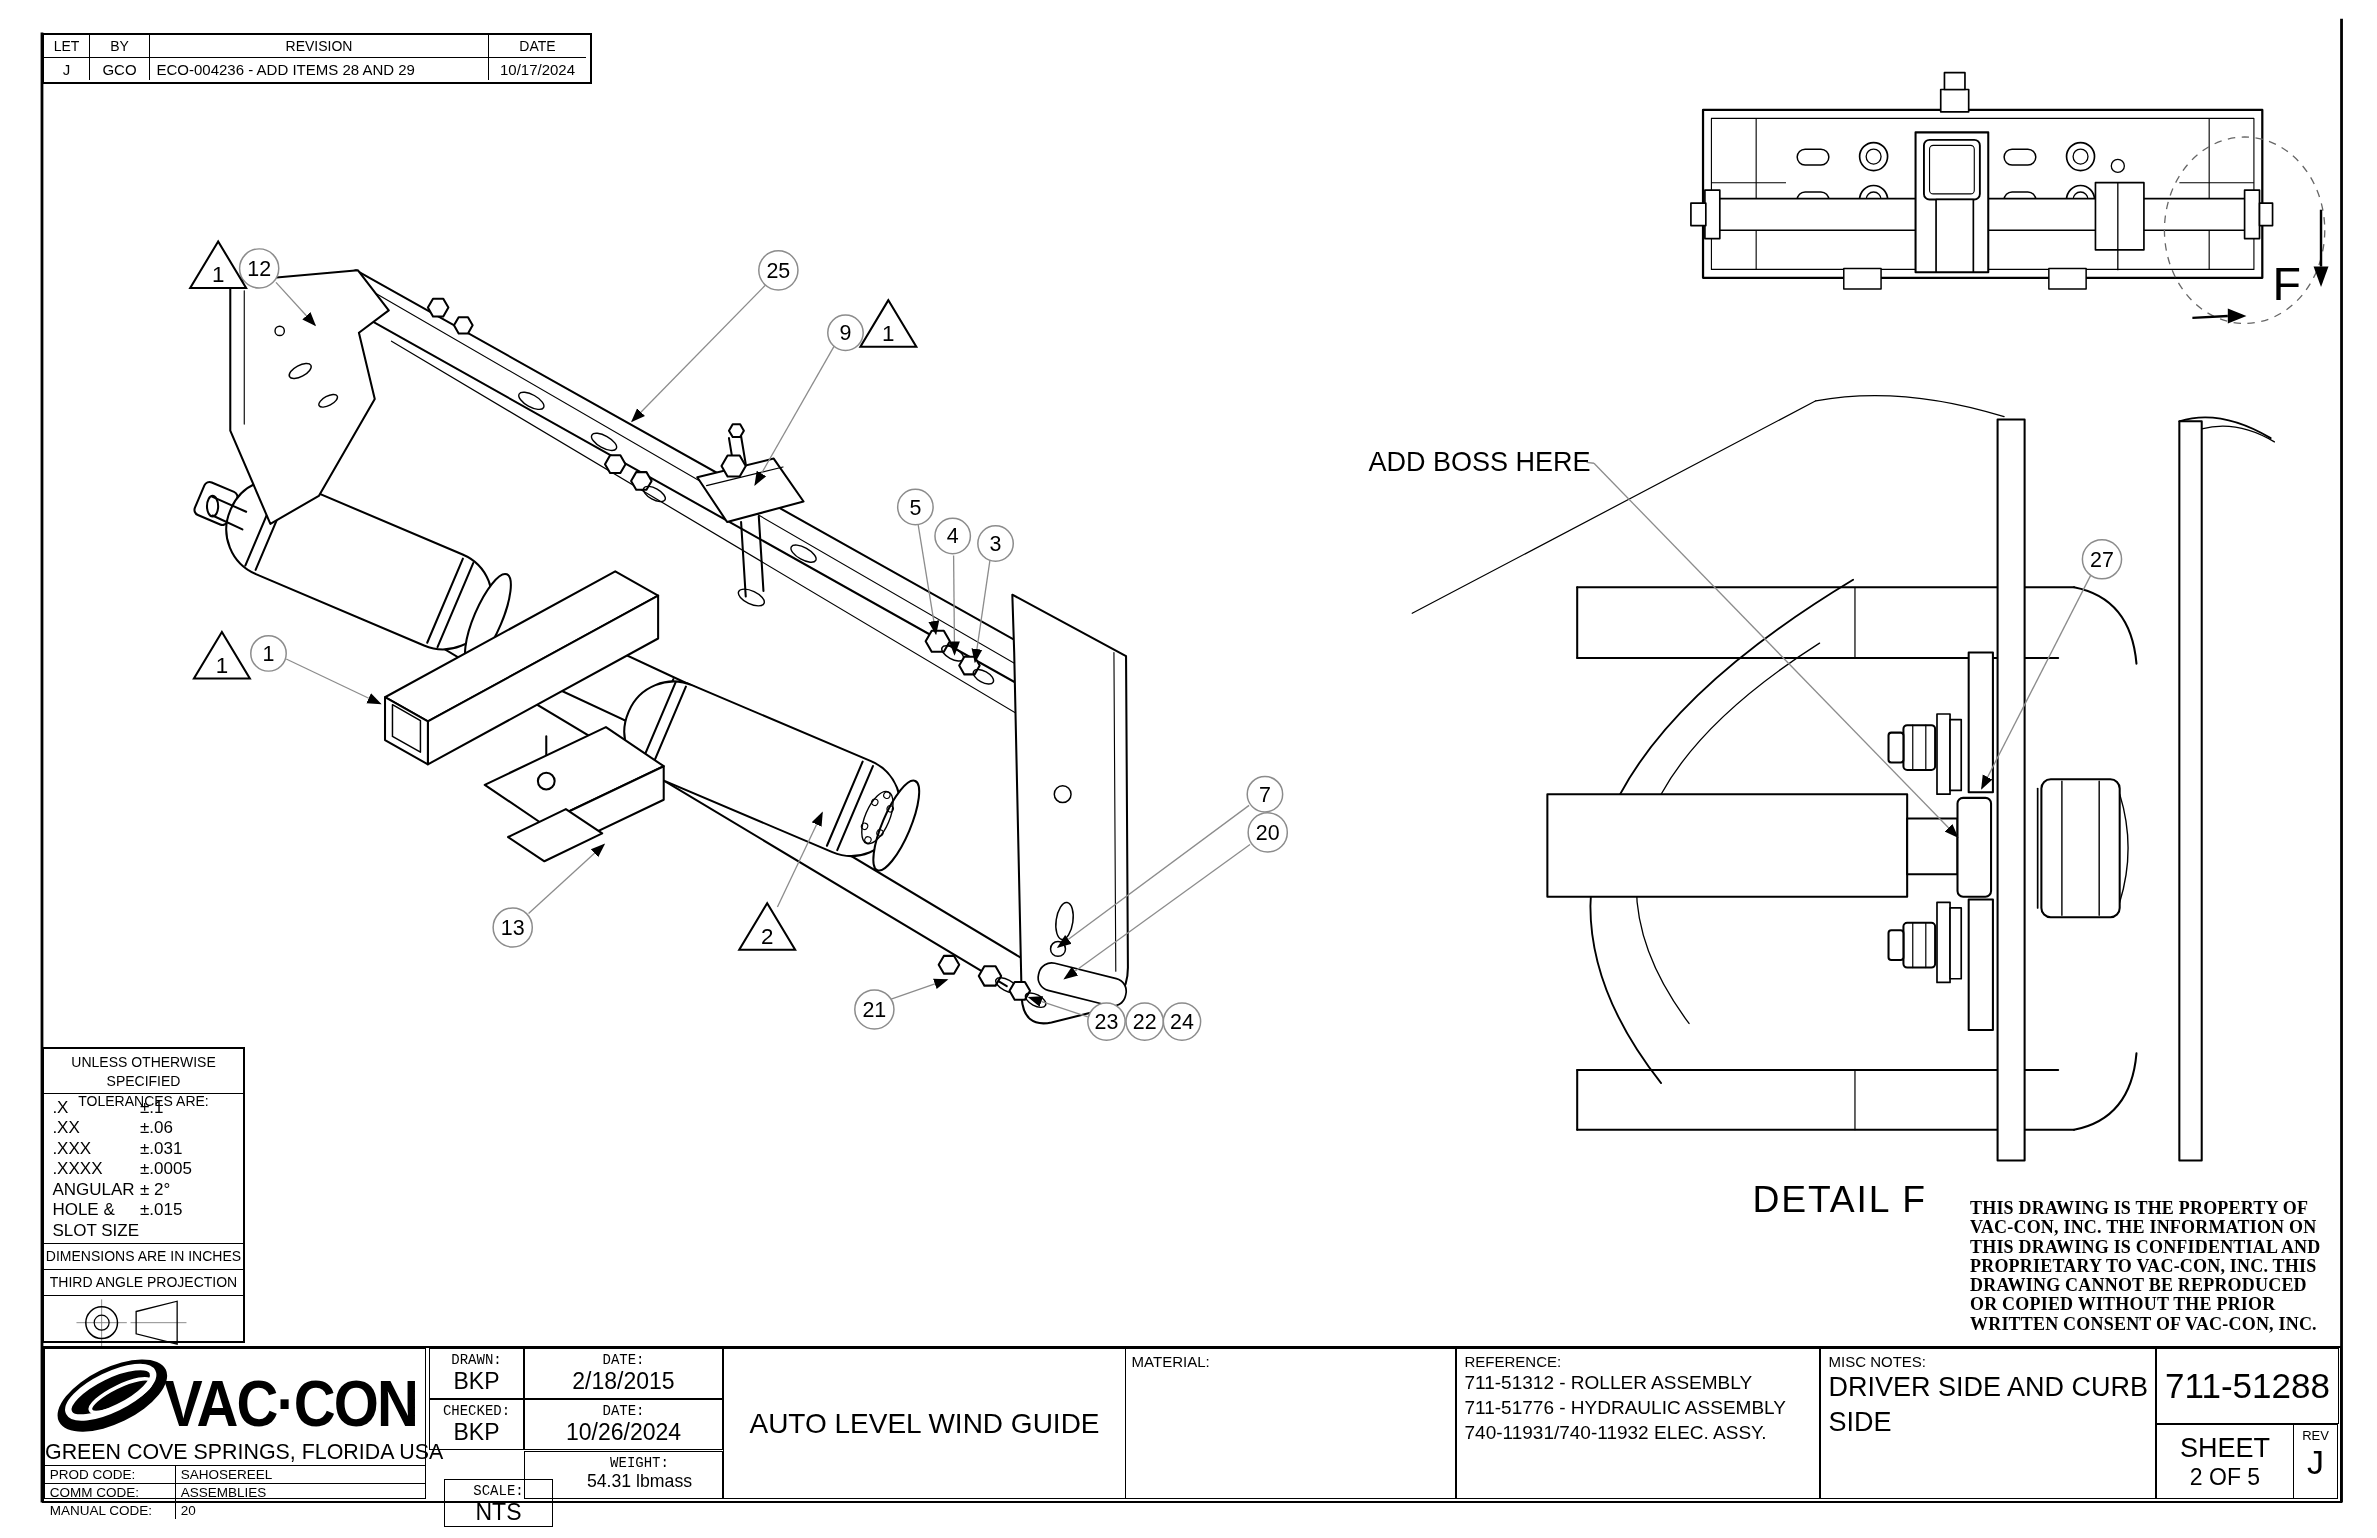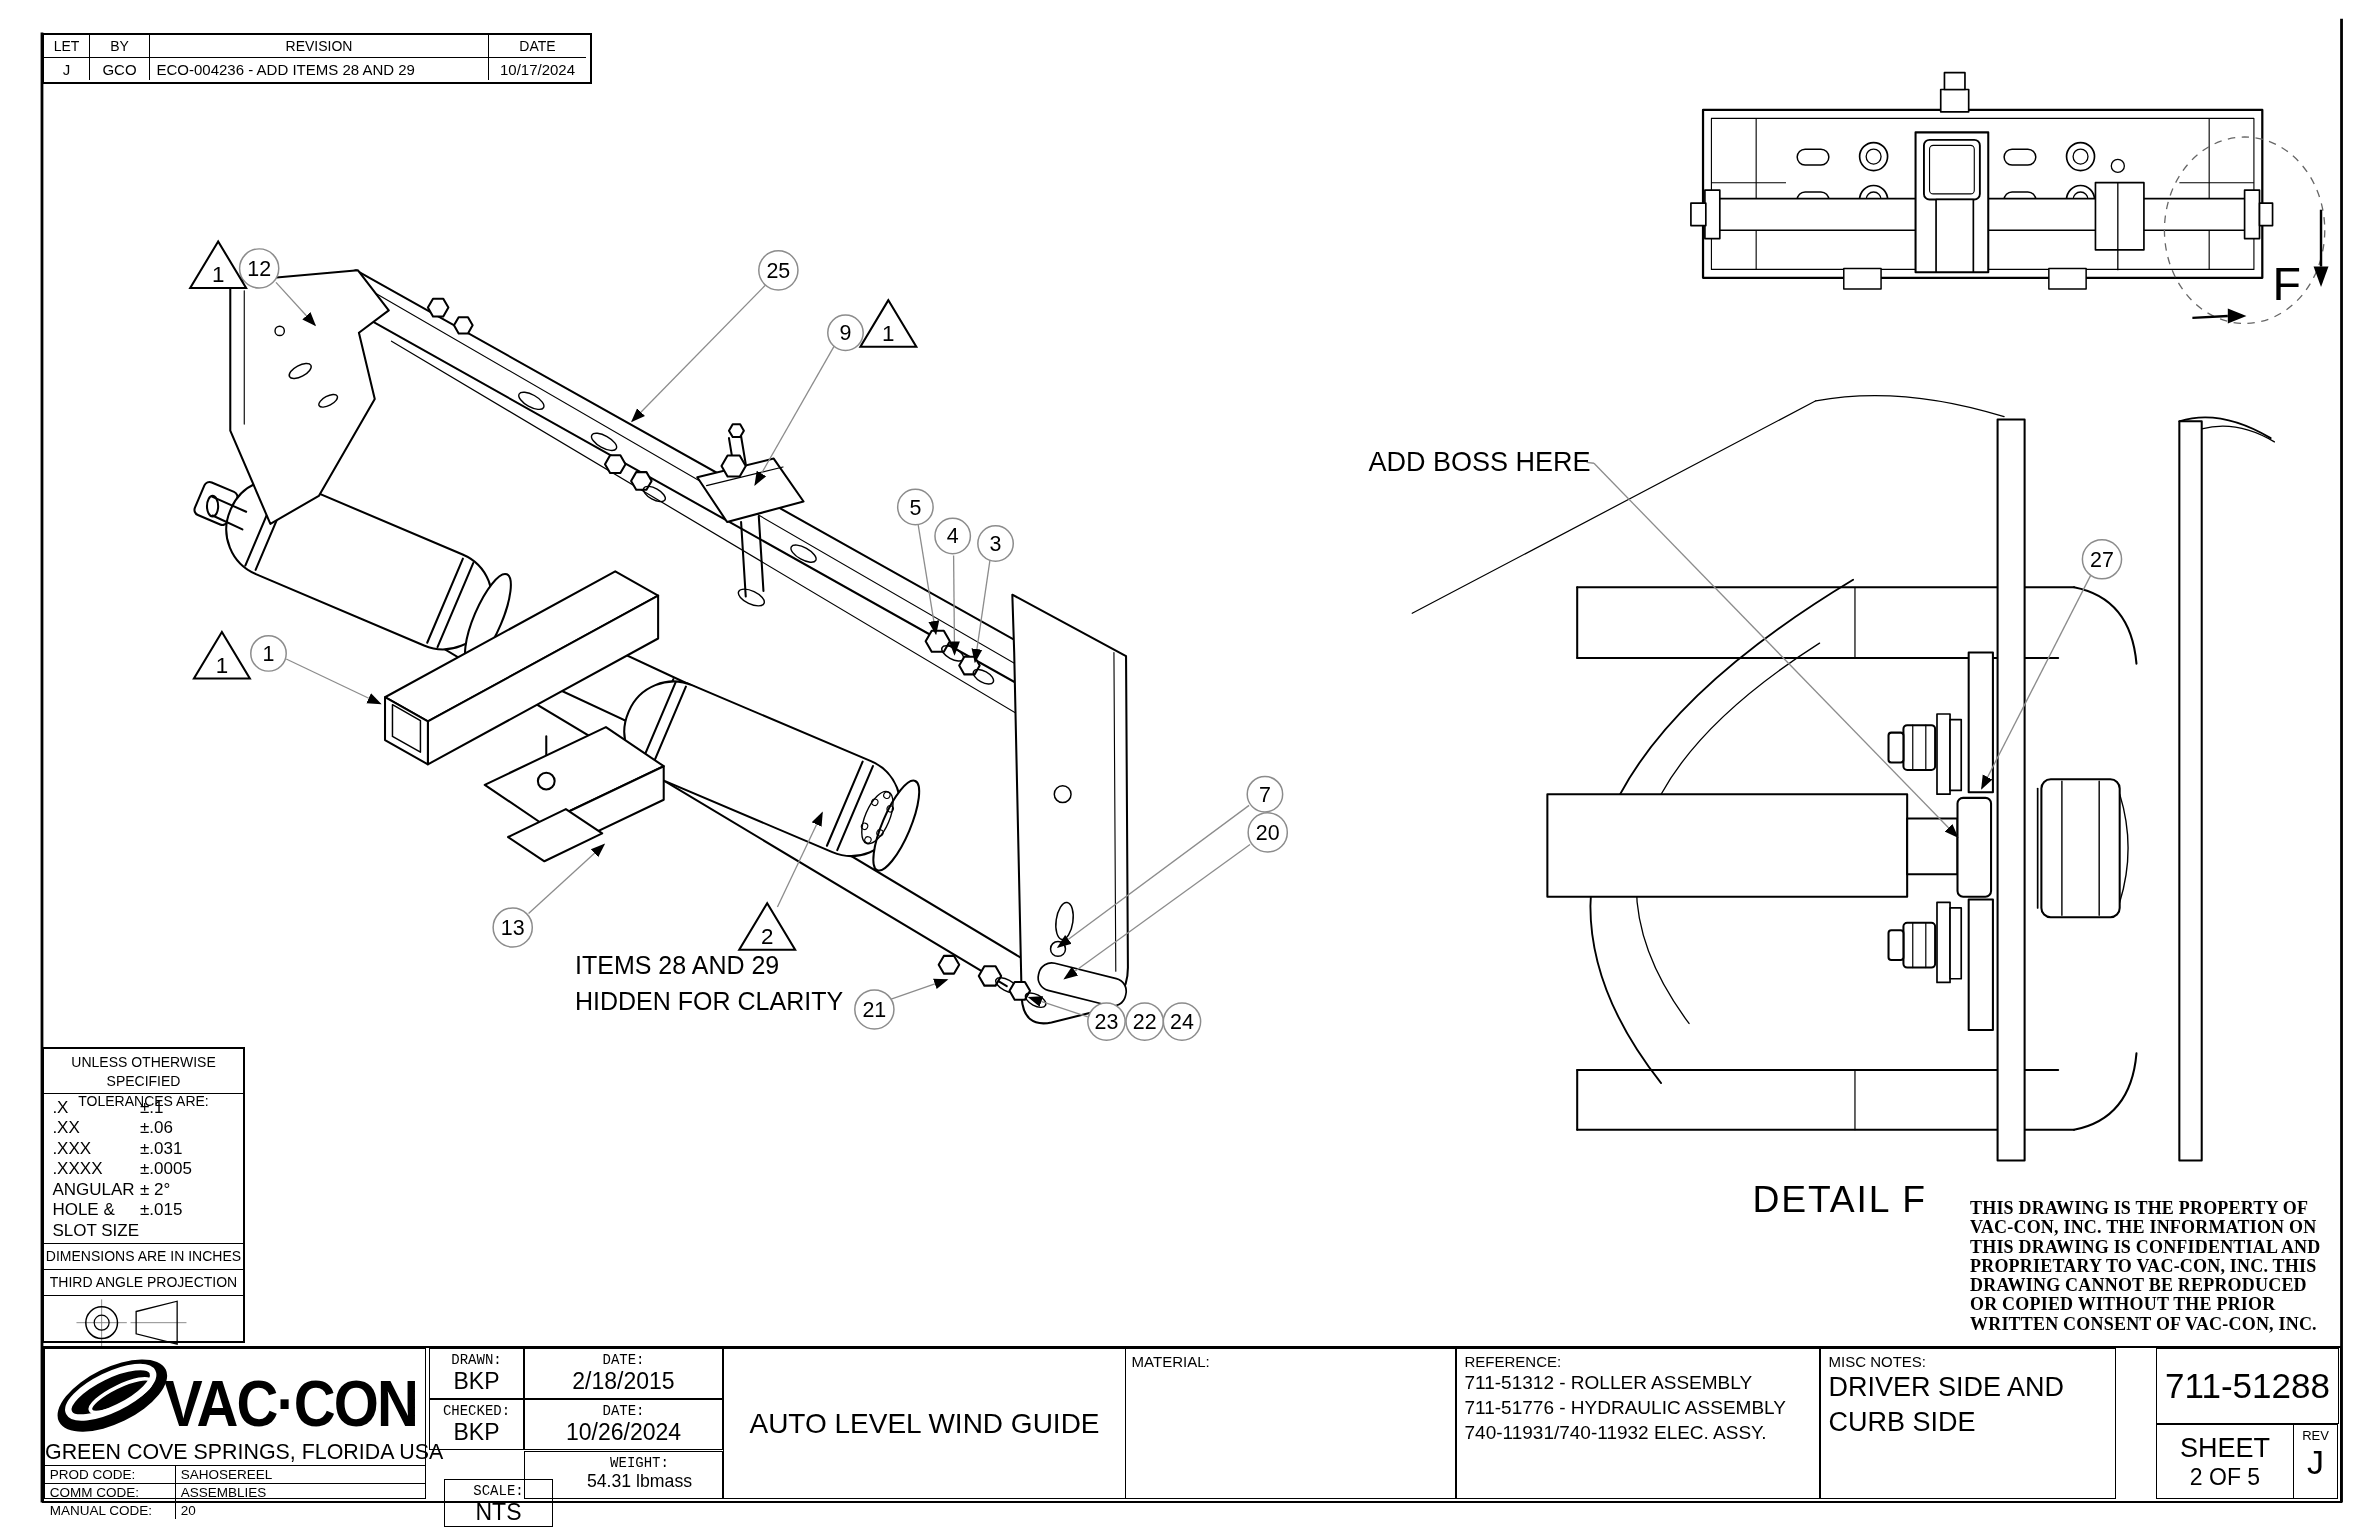--- a/index.html
+++ b/index.html
@@ -391,22 +391,20 @@
   <div>LET</div>
   <div>BY</div>
   <div>REVISION</div>
   <div>DATE</div>
   <div>J</div>
   <div>GCO</div>
   <div class="lft">ECO-004236 - ADD ITEMS 28 AND 29</div>
   <div>10/17/2024</div>
 </div>
 
-<div class="abs" style="left:575px;top:947px;font-size:25px;line-height:1.45;white-space:pre-line;">ITEMS 28 AND 29
-HIDDEN FOR CLARITY</div>
 
 <div class="abs serif" style="left:1970px;top:1199px;width:373px;font-size:18px;font-weight:bold;line-height:1.07;white-space:pre-line;letter-spacing:0.2px;">THIS DRAWING IS THE PROPERTY OF
 VAC-CON, INC.  THE INFORMATION ON
 THIS DRAWING IS CONFIDENTIAL AND
 PROPRIETARY TO VAC-CON, INC.  THIS
 DRAWING CANNOT BE REPRODUCED
 OR COPIED WITHOUT THE PRIOR
 WRITTEN CONSENT OF VAC-CON, INC.</div>
 
 <div class="abs tolblock">
@@ -485,21 +483,21 @@
     <div style="font-size:28px;white-space:nowrap;">AUTO LEVEL WIND GUIDE</div>
   </div>
 
   <div class="cell" style="left:1412px;top:0;width:364px;height:151px;padding:3.7px 0 0 7.5px;">
     <div style="font-size:15px;">REFERENCE:</div>
     <div style="font-size:19px;line-height:1.33;">711-51312 - ROLLER ASSEMBLY</div>
     <div style="font-size:19px;line-height:1.33;">711-51776 - HYDRAULIC ASSEMBLY</div>
     <div style="font-size:19px;line-height:1.33;">740-11931/740-11932  ELEC.  ASSY.</div>
   </div>
 
-  <div class="cell" style="left:1776px;top:0;width:296px;height:151px;padding:3.7px 0 0 7.5px;">
+  <div class="cell" style="left:1776px;top:0;width:336px;height:151px;padding:3.7px 0 0 7.5px;">
     <div style="font-size:15px;">MISC NOTES:</div>
     <div style="font-size:27px;line-height:1.3;">DRIVER SIDE AND CURB SIDE</div>
   </div>
 
   <div class="cell" style="left:2112px;top:0;width:183px;height:76px;display:flex;align-items:center;justify-content:center;">
     <div style="font-size:35px;">711-51288</div>
   </div>
   <div class="cell" style="left:2112px;top:76px;width:138px;height:75px;display:flex;flex-direction:column;align-items:center;justify-content:center;">
     <div style="font-size:27px;">SHEET</div>
     <div style="font-size:23px;">2  OF 5</div>

